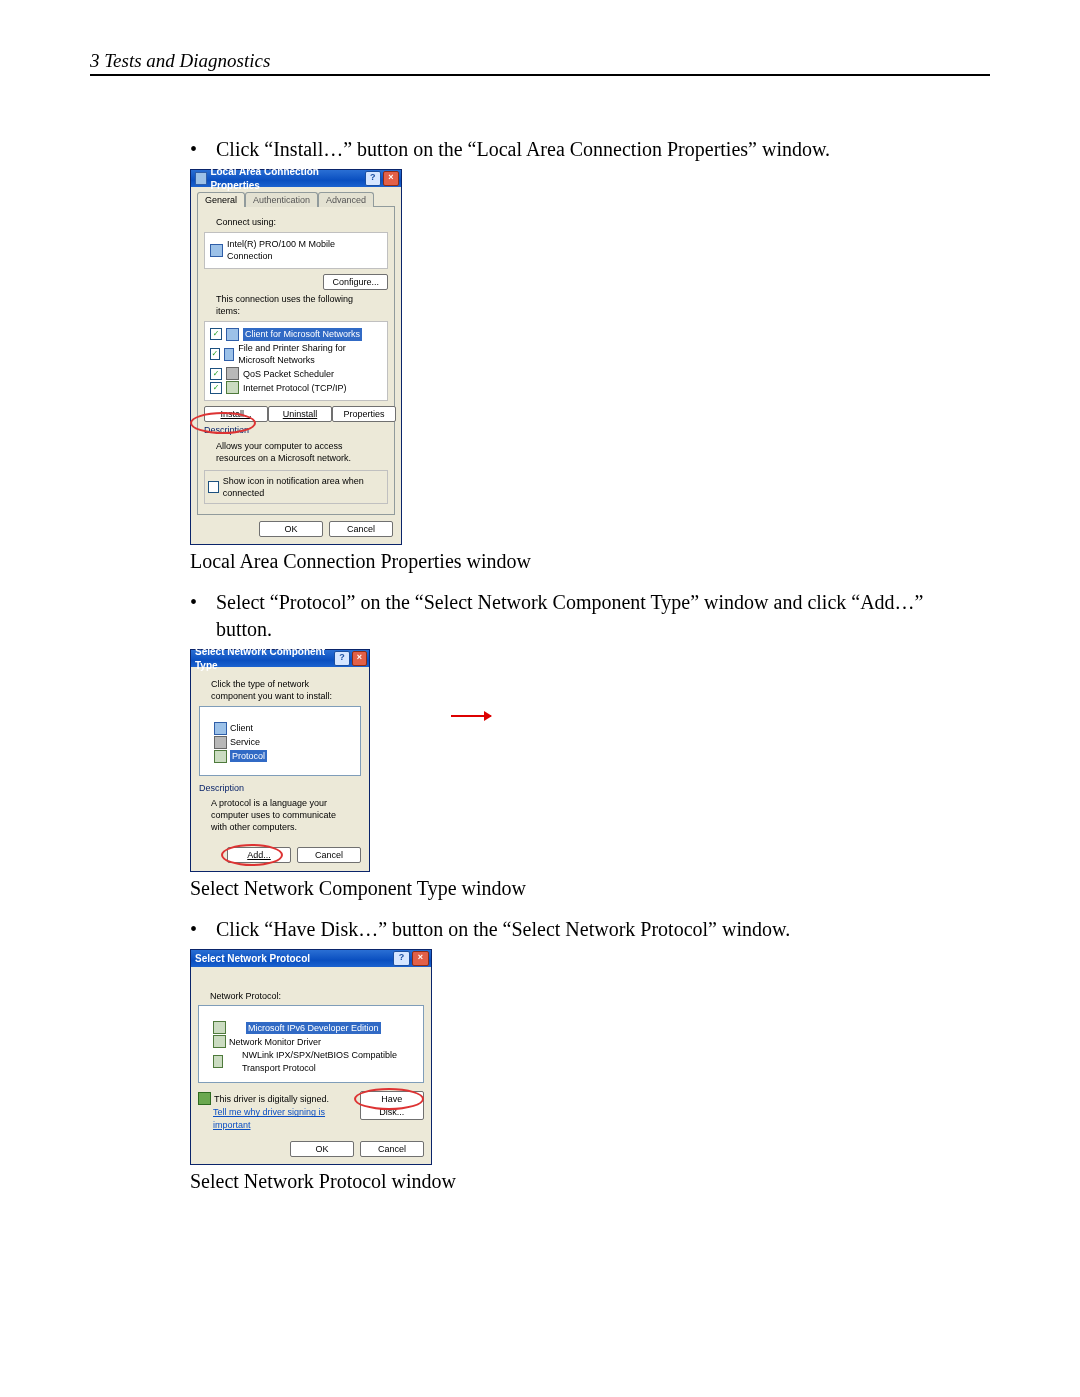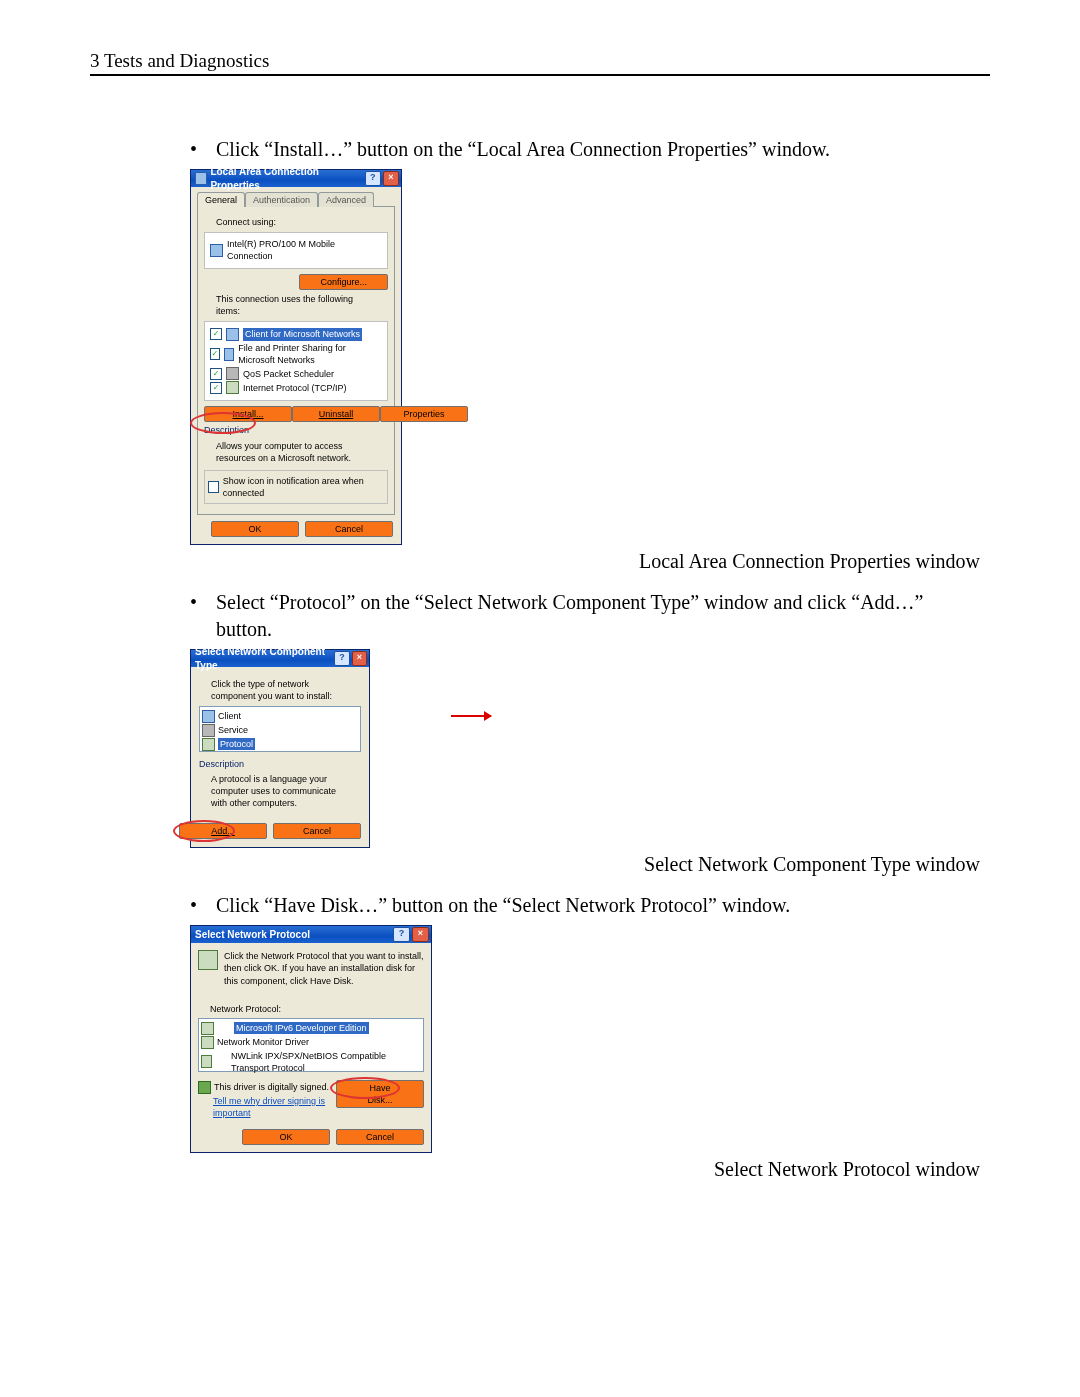--- a/index.html
+++ b/index.html
@@ -1,42 +1,42 @@
 <!DOCTYPE html>
 <html><head>
 <meta charset="utf-8">
 <style>
   html,body{margin:0;padding:0;background:#fff;font-family:"Times New Roman",serif;color:#000}
   .page{width:1080px;height:1397px;position:relative;box-sizing:border-box;padding:50px 90px 50px 90px}
-  .hdr{display:flex;justify-content:space-between;font-size:19px;border-bottom:2px solid #000;padding-bottom:2px}
+  .hdr{display:flex;justify-content:space-between;font-style:italic;font-size:19px;border-bottom:2px solid #000;padding-bottom:2px}
   .body{padding:50px 10px 0 100px;font-size:20px;line-height:1.35}
   .bullet{display:flex;margin:10px 0 6px 0}
   .dot{width:26px;flex:0 0 26px;text-align:left}
-  .cap{text-align:right;font-size:20px;margin:3px 0 14px 0}
+  .cap{text-align:left;font-size:20px;margin:3px 0 14px 0}
   .dlg-wrap{display:flex;justify-content:flex-start}
   
   .dlg{background:#ece9d8;border:1px solid #0a246a;font-family:Tahoma,Arial,sans-serif;font-size:9px;color:#000}
   .titlebar{background:linear-gradient(#2a6fd4,#0a4fc0 60%,#1b62cf);color:#fff;display:flex;align-items:center;height:17px;padding:0 2px 0 4px;font-weight:bold;font-size:10px}
   .titlebar .sp{flex:1}
   .tbtn{width:15px;height:13px;margin-left:2px;background:#d6e6ff;border:1px solid #1b4fa0;color:#1b4fa0;font-size:9px;line-height:11px;text-align:center;font-weight:bold;border-radius:2px}
   .tbtn.red{background:#e26048;border-color:#8a2c17;color:#fff}
   .tabrow{display:flex;gap:0;padding:4px 8px 0 6px}
   .tab{background:#ece9d8;border:1px solid #919b9c;border-bottom:none;padding:1px 7px;font-size:9px;border-radius:3px 3px 0 0;position:relative;top:1px}
   .tab.inactive{background:#e3e1d1;color:#555}
   .panel{margin:0 6px 6px 6px;background:#ece9d8;border:1px solid #919b9c;padding:6px}
   .groupbox{border:1px solid #c0c0c0;padding:5px;margin:4px 0;background:#fff}
   .groupbox.gray{background:#ece9d8}
   .lbl{font-size:9px;margin:3px 12px}
-  .btn{background:#f97316;border:1px solid #707070;border-radius:2px;font-size:9px;padding:1px 20px;min-width:46px;text-align:center;display:inline-block}
+  .btn{background:#ffffff;border:1px solid #707070;border-radius:2px;font-size:9px;padding:1px 8px;min-width:46px;text-align:center;display:inline-block}
   .btnrow{display:flex;justify-content:flex-end;gap:6px;margin-top:5px}
   .chk{display:flex;align-items:center;gap:4px;font-size:9px;margin:1px 0}
   .chk .box{width:10px;height:10px;border:1px solid #1c5180;background:#fff;font-size:8px;line-height:9px;text-align:center;color:#21a121}
   .ico{width:11px;height:11px;display:inline-block;vertical-align:middle}
   .sel{background:#316ac5;color:#fff;padding:0 2px}
-  .listbox{background:#fff;border:1px solid #7f9db9;padding:2px;font-size:9px}
+  .listbox{background:#fff;border:1px solid #7f9db9;padding:14px;font-size:9px}
   .desc-h{color:#0a246a;font-size:9px;margin:2px 0 0 0}
   .red-oval{border:2px solid #d33;border-radius:50%}
   .red-arrow{width:40px;height:2px;background:#d00;position:relative}
   .red-arrow::after{content:"";position:absolute;right:-1px;top:-4px;border-left:8px solid #d00;border-top:5px solid transparent;border-bottom:5px solid transparent}
   .ftr{position:absolute;left:90px;right:90px;bottom:54px;border-top:2px solid #000;display:flex;justify-content:space-between;font-style:italic;font-size:19px;padding-top:2px}
   .link{color:#0b4fc3;text-decoration:underline}
   .u{text-decoration:underline}
   .ico-net{background:#9cc1e8;border:1px solid #2f5ea8}
   .ico-svc{background:#b8b8b8;border:1px solid #666}
   .ico-proto{background:#cbdcc1;border:1px solid #4e7a3b}
@@ -178,24 +178,20 @@
     </div>
     <div class="dlg-wrap">
       <div class="dlg" style="width:240px">
         <div class="titlebar">
           <span>Select Network Protocol</span>
           <span class="sp"></span>
           <span class="tbtn">?</span>
           <span class="tbtn red">×</span>
         </div>
         <div style="padding:7px">
-          <div style="display:flex;gap:6px">
-            <span class="ico ico-proto" style="width:18px;height:18px;flex:0 0 18px"></span>
-            <span class="lbl" style="margin:0">Click the Network Protocol that you want to install, then click OK. If you have an installation disk for this component, click Have Disk.</span>
-          </div>
           <div class="lbl" style="margin-top:16px">Network Protocol:</div>
           <div class="listbox" style="height:48px">
             <div class="chk" style="gap:20px">
                 <span class="ico ico-proto"></span>
                 <span class="sel">Microsoft IPv6 Developer Edition</span>
               </div>
             <div class="chk" style="gap:3px">
                 <span class="ico ico-proto"></span>
                 <span>Network Monitor Driver</span>
               </div>

